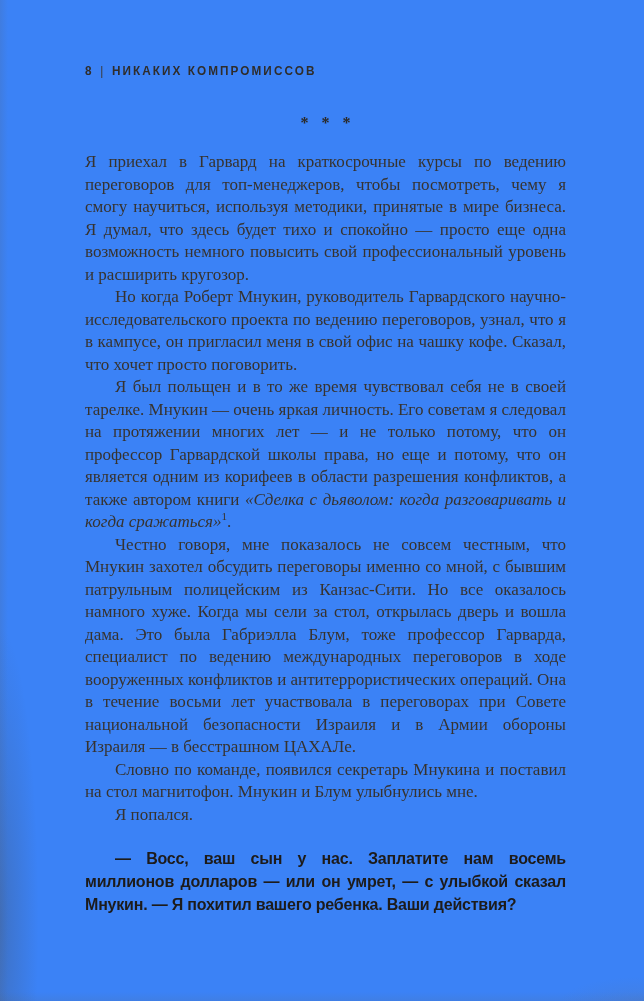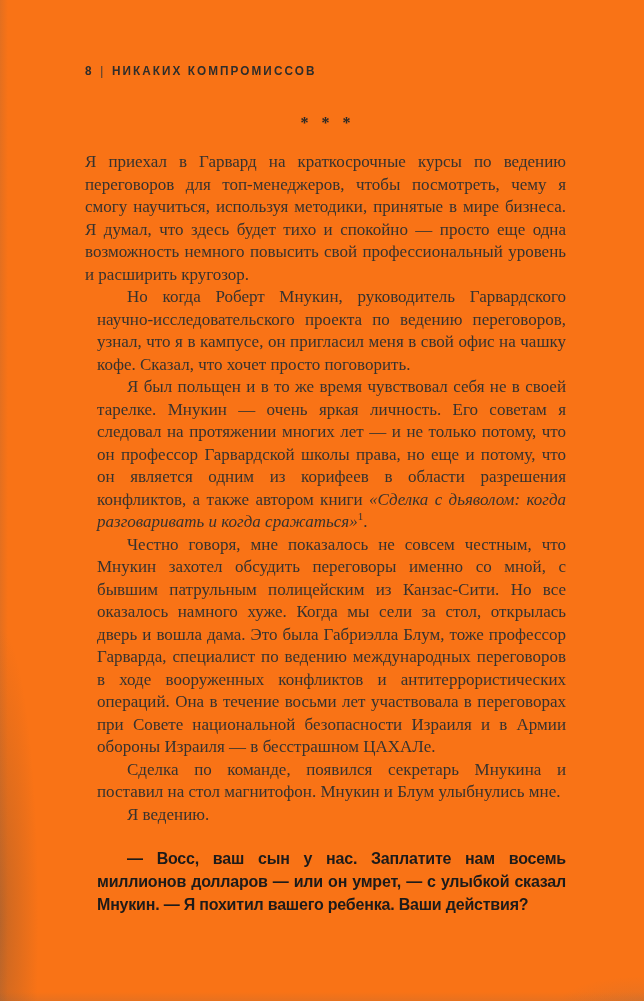--- a/index.html
+++ b/index.html
@@ -1,21 +1,21 @@
 <!DOCTYPE html>
 <html><head>
 <meta charset="utf-8">
 <style>
   html, body { margin: 0; padding: 0; background: #e8e8e8; }
   .page {
     position: relative;
     width: 644px;
     height: 1001px;
     margin: 0 auto;
-    background: #f97316;
+    background: #3b82f6;
     overflow: hidden;
     font-family: "Liberation Serif", serif;
   }
   
   .page::before {
     content: "";
     position: absolute;
     inset: 0;
     pointer-events: none;
     background:
@@ -57,21 +57,21 @@
     height: 22px;
   }
   .para {
     margin: 0;
     font-family: Liberation Serif, serif;
     font-size: 17px;
     line-height: 22.5px;
     text-align: justify;
     color: #37332f;
   }
-  .para.indent { text-indent: 30px; margin-left: 12px; }
+  .para.indent { text-indent: 30px; }
   .para em { font-style: italic; }
   .para sup {
     font-size: 11px;
     line-height: 0;
     vertical-align: super;
   }
   .para.dialogue {
     font-family: "Liberation Sans", sans-serif;
     font-weight: 700;
     font-size: 16px;
@@ -88,18 +88,18 @@
   <div class="content">
     <header class="running-head">
       <span>8</span><span class="divider">|</span><span>НИКАКИХ КОМПРОМИССОВ</span>
     </header>
     <div class="section-break">* * *</div>
     <div id="paragraphs">
         <p class="para"><span>Я приехал в Гарвард на краткосрочные курсы по ведению переговоров для топ-менеджеров, чтобы посмотреть, чему я смогу научиться, используя методики, принятые в мире бизнеса. Я думал, что здесь будет тихо и спокойно — просто еще одна возможность немного повысить свой профессиональный уровень и расширить кругозор.</span></p>
         <p class="para indent"><span>Но когда Роберт Мнукин, руководитель Гарвардского научно-исследовательского проекта по ведению переговоров, узнал, что я в кампусе, он пригласил меня в свой офис на чашку кофе. Сказал, что хочет просто поговорить.</span></p>
         <p class="para indent"><span>Я был польщен и в то же время чувствовал себя не в своей тарелке. Мнукин — очень яркая личность. Его советам я следовал на протяжении многих лет — и не только потому, что он профессор Гарвардской школы права, но еще и потому, что он является одним из корифеев в области разрешения конфликтов, а также автором книги </span><em>«Сделка с дьяволом: когда разговаривать и когда сражаться»</em><sup>1</sup><span>.</span></p>
         <p class="para indent"><span>Честно говоря, мне показалось не совсем честным, что Мнукин захотел обсудить переговоры именно со мной, с бывшим патрульным полицейским из Канзас-Сити. Но все оказалось намного хуже. Когда мы сели за стол, открылась дверь и вошла дама. Это была Габриэлла Блум, тоже профессор Гарварда, специалист по ведению международных переговоров в ходе вооруженных конфликтов и антитеррористических операций. Она в течение восьми лет участвовала в переговорах при Совете национальной безопасности Израиля и в Армии обороны Израиля — в бесстрашном ЦАХАЛе.</span></p>
-        <p class="para indent"><span>Сделка по команде, появился секретарь Мнукина и поставил на стол магнитофон. Мнукин и Блум улыбнулись мне.</span></p>
-        <p class="para indent"><span>Я ведению.</span></p>
+        <p class="para indent"><span>Словно по команде, появился секретарь Мнукина и поставил на стол магнитофон. Мнукин и Блум улыбнулись мне.</span></p>
+        <p class="para indent"><span>Я попался.</span></p>
         <p class="para dialogue indent"><span>— Восс, ваш сын у нас. Заплатите нам восемь миллионов долларов — или он умрет, — с улыбкой сказал Мнукин. — Я похитил вашего ребенка. Ваши действия?</span></p>
       </div>
   </div>
 </div>
 
 </body></html>

